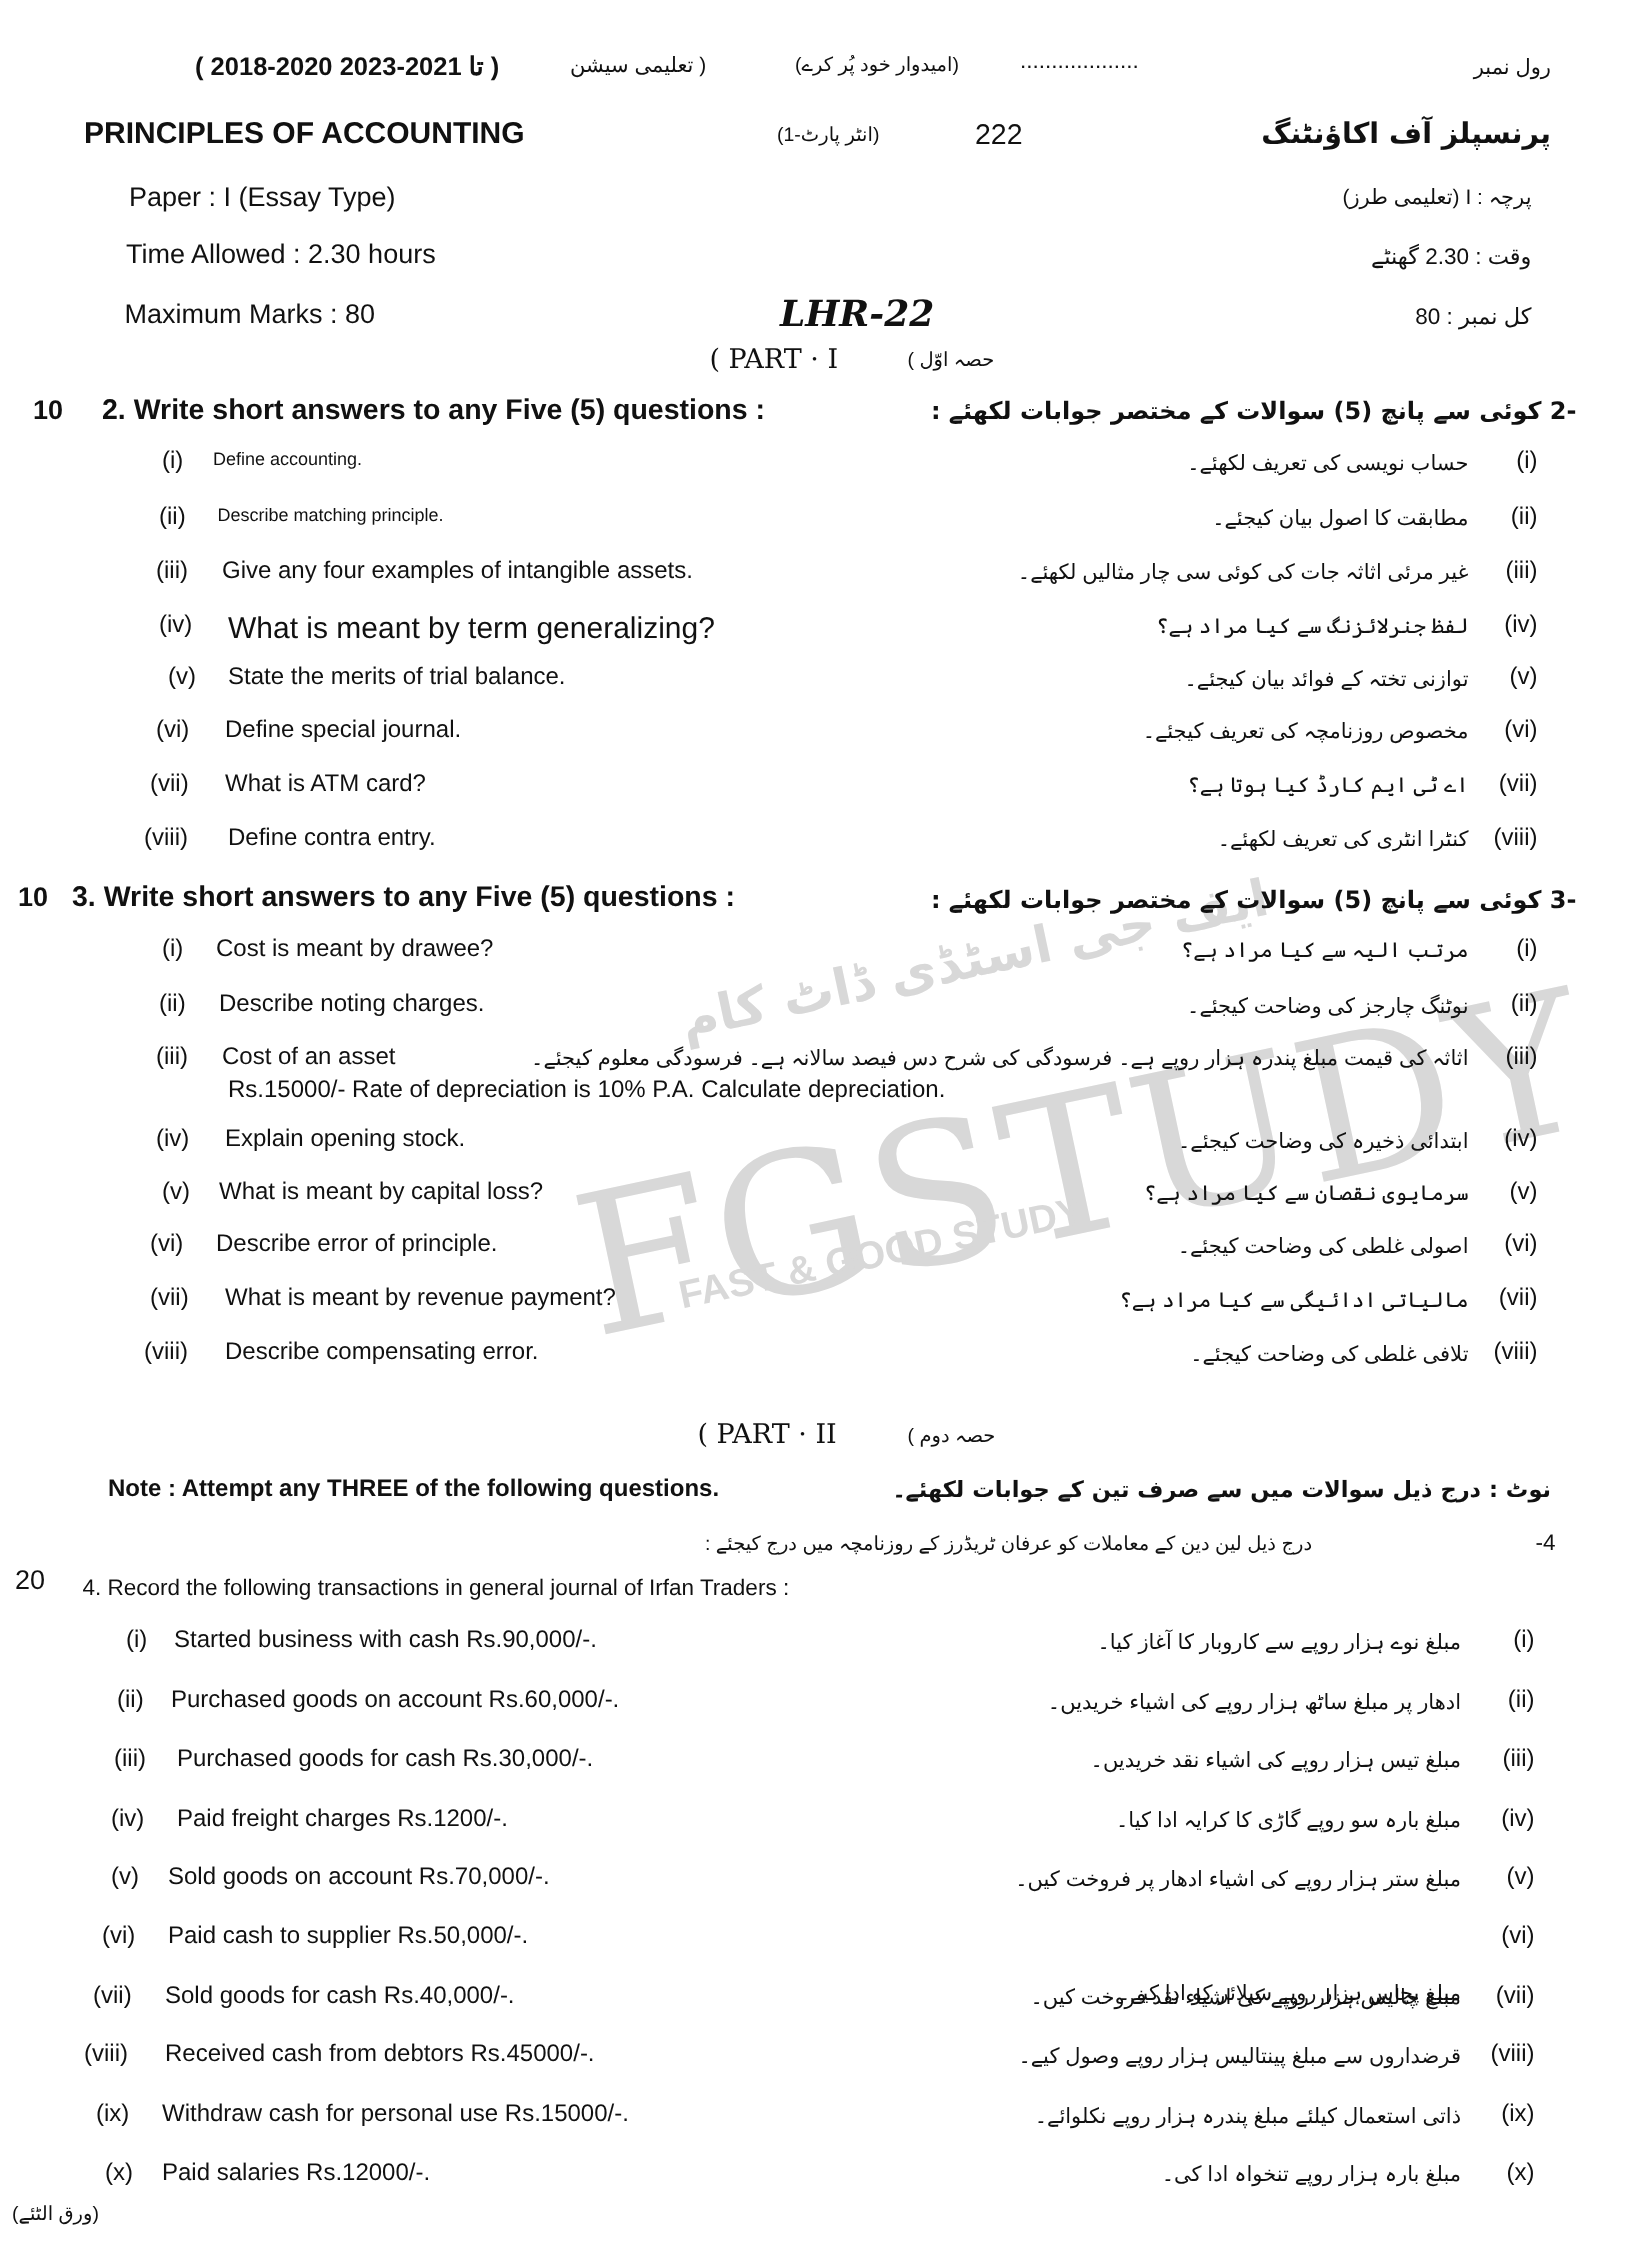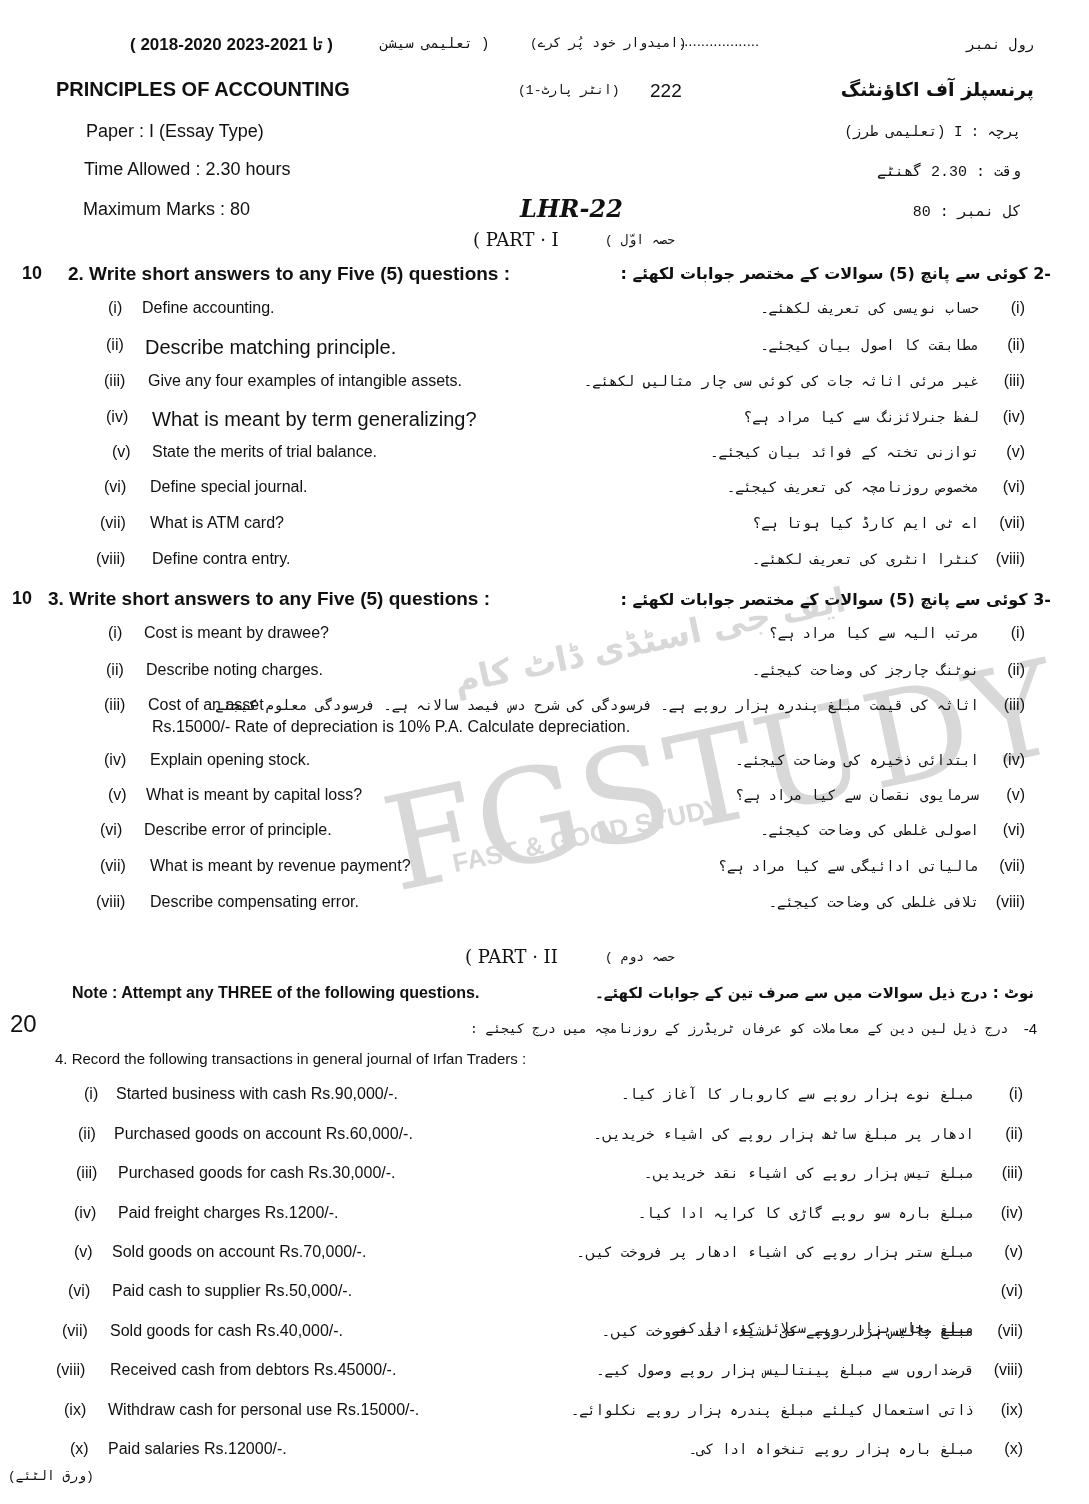--- a/index.html
+++ b/index.html
@@ -1,21 +1,21 @@
 <!DOCTYPE html>
 <html><head>
 <meta charset="utf-8">
 <style>
   html, body { margin:0; padding:0; background:#ffffff; }
   body { width:1089px; height:1504px; position:relative; overflow:hidden;
          font-family:"Liberation Sans", sans-serif; color:#111; }
   .abs { position:absolute; white-space:nowrap; }
   .en { font-family:"Liberation Sans", sans-serif; font-size:17px; }
   .enb { font-family:"Liberation Sans", sans-serif; font-size:19px; font-weight:bold; }
-  .ur { font-family:Liberation Mono, monospace; font-size:16px; direction:rtl; }
+  .ur { font-family:Liberation Sans, sans-serif; font-size:16px; direction:rtl; }
   .urb { font-family:"DejaVu Sans", sans-serif; font-size:18px; font-weight:bold; direction:rtl; }
   .serif { font-family:"DejaVu Serif", serif; font-size:18px; }
   .roman { font-family:"Liberation Sans", sans-serif; font-size:17px; }
   .watermark { position:absolute; color:#d8d8d8; pointer-events:none; }
   .wm-big { left:380px; top:700px; font-family:"DejaVu Serif", serif; font-size:130px;
             transform:rotate(-12deg); letter-spacing:2px; }
   .wm-small { left:450px; top:820px; font-family:"Liberation Sans", sans-serif; font-size:26px;
             font-weight:bold; transform:rotate(-12deg); }
   .wm-ur { left:450px; top:620px; font-family:"DejaVu Sans", sans-serif; font-size:34px;
             font-weight:bold; transform:rotate(-12deg); direction:rtl; }
@@ -54,25 +54,25 @@
 
 <div class="abs serif" style="left:473px; top:229px;">( PART · I</div>
 <div class="abs ur" style="left:605px; top:232px; font-size:13px;">حصہ اوّل )</div>
 
 <div class="abs enb" style="left:22px; top:263px; font-size:18px;">10</div>
 <div class="abs enb" style="left:68px; top:263px; font-size:19px;">2. Write short answers to any Five (5) questions :</div>
 <div class="abs urb" style="right:38px; top:264px; font-size:16px;">-2 کوئی سے پانچ (5) سوالات کے مختصر جوابات لکھئے :</div>
 
 <div id="q2-list">
     <div class="abs roman" style="left: 108px; top: 299px; font-size: 16px;">(i)</div>
-    <div class="abs en" style="left: 142px; top: 299px; font-size: 16px;">Define accounting.</div>
+    <div class="abs en" style="left: 142px; top: 299px; font-size: 12px;">Define accounting.</div>
     <div class="abs roman" style="right: 64px; top: 299px; font-size: 16px;">(i)</div>
     <div class="abs ur" style="right: 110px; top: 300px; font-size: 14px;">حساب نویسی کی تعریف لکھئے۔</div>
     <div class="abs roman" style="left: 106px; top: 336px; font-size: 16px;">(ii)</div>
-    <div class="abs en" style="left: 145px; top: 336px; font-size: 20px;">Describe matching principle.</div>
+    <div class="abs en" style="left: 145px; top: 336px; font-size: 12px;">Describe matching principle.</div>
     <div class="abs roman" style="right: 64px; top: 336px; font-size: 16px;">(ii)</div>
     <div class="abs ur" style="right: 110px; top: 337px; font-size: 14px;">مطابقت کا اصول بیان کیجئے۔</div>
     <div class="abs roman" style="left: 104px; top: 372px; font-size: 16px;">(iii)</div>
     <div class="abs en" style="left: 148px; top: 372px; font-size: 16px;">Give any four examples of intangible assets.</div>
     <div class="abs roman" style="right: 64px; top: 372px; font-size: 16px;">(iii)</div>
     <div class="abs ur" style="right: 110px; top: 373px; font-size: 14px;">غیر مرئی اثاثہ جات کی کوئی سی چار مثالیں لکھئے۔</div>
     <div class="abs roman" style="left: 106px; top: 408px; font-size: 16px;">(iv)</div>
     <div class="abs en" style="left: 152px; top: 408px; font-size: 20px;">What is meant by term generalizing?</div>
     <div class="abs roman" style="right: 64px; top: 408px; font-size: 16px;">(iv)</div>
     <div class="abs ur" style="right: 110px; top: 409px; font-size: 14px;">لفظ جنرلائزنگ سے کیا مراد ہے؟</div>
@@ -132,21 +132,21 @@
     <div class="abs en" style="left: 150px; top: 893px; font-size: 16px;">Describe compensating error.</div>
     <div class="abs roman" style="right: 64px; top: 893px; font-size: 16px;">(viii)</div>
     <div class="abs ur" style="right: 110px; top: 894px; font-size: 14px;">تلافی غلطی کی وضاحت کیجئے۔</div>
   </div>
 
 <div class="abs serif" style="left:465px; top:946px;">( PART · II</div>
 <div class="abs ur" style="left:605px; top:949px; font-size:13px;">حصہ دوم )</div>
 <div class="abs" style="left:72px; top:984px; font-size:16px; font-weight:bold;">Note : Attempt any THREE of the following questions.</div>
 <div class="abs urb" style="right:55px; top:984px; font-size:15px;">نوٹ : درج ذیل سوالات میں سے صرف تین کے جوابات لکھئے۔</div>
 
-<div class="abs en" style="left:10px; top:1010px; font-size:24px;">20</div>
+<div class="abs en" style="left:10px; top:1043px; font-size:18px;">20</div>
 <div class="abs ur" style="left:470px; top:1021px; font-size:13px;">درج ذیل لین دین کے معاملات کو عرفان ٹریڈرز کے روزنامچہ میں درج کیجئے :</div>
 <div class="abs en" style="right:52px; top:1020px; font-size:15px;">-4</div>
 <div class="abs en" style="left:55px; top:1050px; font-size:15px;">4.  Record the following transactions in general journal of Irfan Traders :</div>
 
 <div id="q4-list">
     <div class="abs roman" style="left: 84px; top: 1085px; font-size: 16px;">(i)</div>
     <div class="abs en" style="left: 116px; top: 1085px; font-size: 16px;">Started business with cash Rs.90,000/-.</div>
     <div class="abs roman" style="right: 66px; top: 1085px; font-size: 16px;">(i)</div>
     <div class="abs ur" style="right: 115px; top: 1086px; font-size: 14px;">مبلغ نوے ہزار روپے سے کاروبار کا آغاز کیا۔</div>
     <div class="abs roman" style="left: 78px; top: 1125px; font-size: 16px;">(ii)</div>

